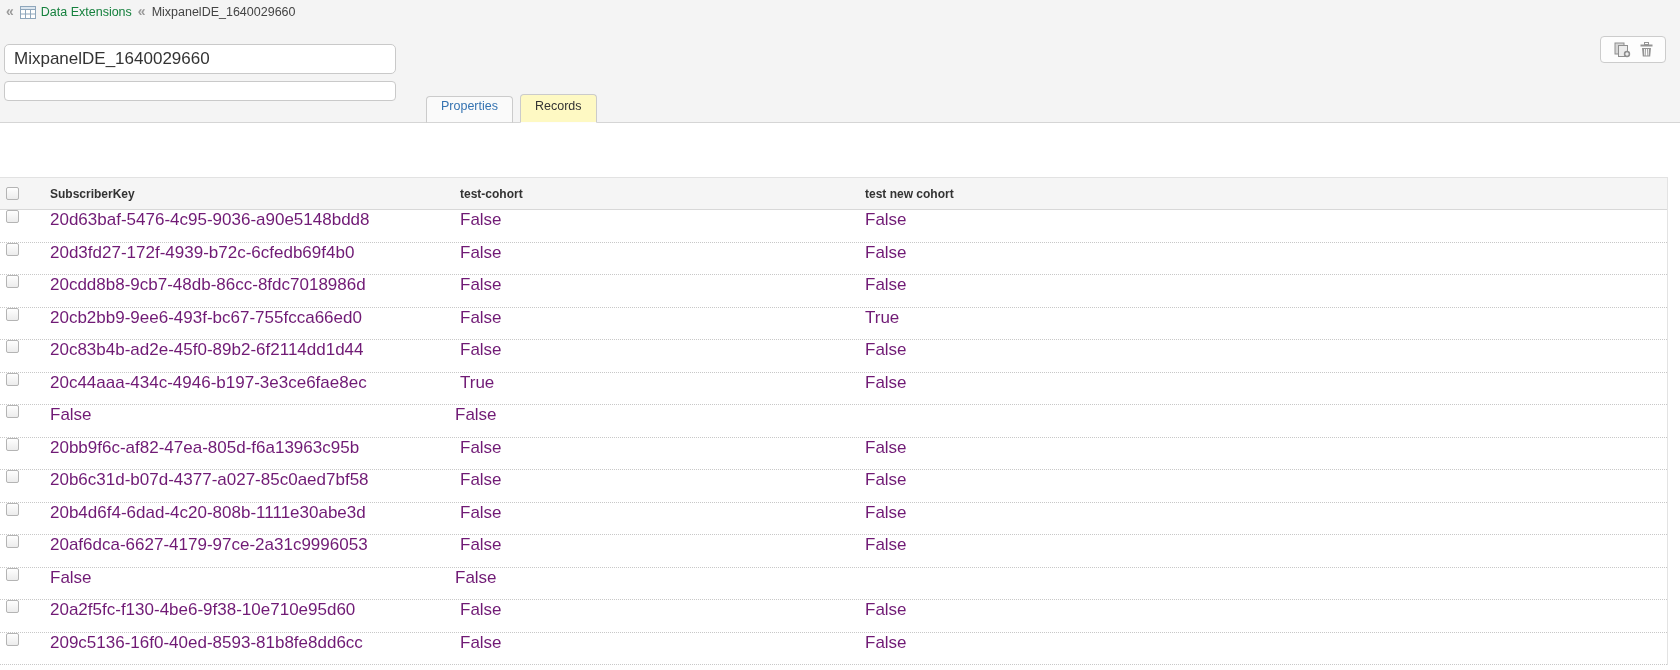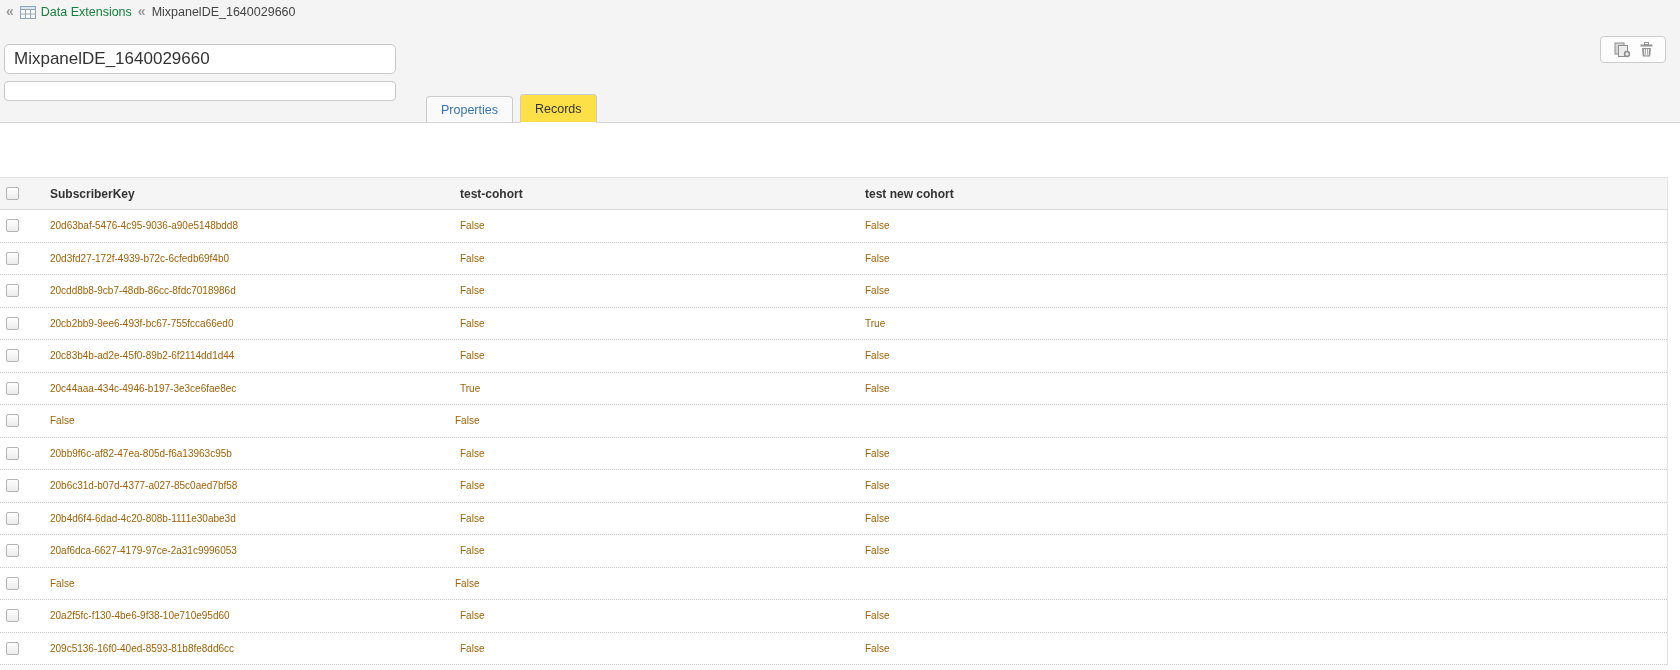--- a/index.html
+++ b/index.html
@@ -39,26 +39,26 @@
   .iconbox {
     position:absolute; top:36px; left:1600px; width:66px; height:27px;
     background:#fdfdfd; border:1px solid #cccccc; border-radius:4px;
     display:flex; align-items:center; justify-content:center; gap:9px;
   }
   .iconbox .ib { display:inline-flex; cursor:pointer; }
 
   
   .tabs { position:absolute; bottom:-1px; left:426px; display:flex; align-items:flex-end; }
   .tab {
-    height:27px; padding:0 14px; display:flex; align-items:center;
+    height:27px; padding:9px 14px; display:flex; align-items:flex-end;
     font-size:12.5px; border:1px solid #cbcbcb; border-radius:4px 4px 0 0; margin-right:7px;
     cursor:pointer;
   }
   .tab.inactive { background:#fafafa; color:#3573b1; border-bottom:1px solid #d5d5d5; }
-  .tab.active   { background:#fde047; color:#333; border-bottom:1px solid #fdfdfd; height:29px; }
+  .tab.active   { background:#fef9c3; color:#333; border-bottom:1px solid #fdfdfd; height:29px; }
 
   
   .toolbar { position:absolute; top:124px; left:0; width:1680px; height:53px; background:#fff; }
 
   .field-select {
     position:absolute; top:131px; left:4px; height:23px; padding:0 8px 0 10px;
     background:linear-gradient(#fdfdfd,#ebebeb); border:1px solid #c2c2c2; border-radius:4px 0 0 4px;
     display:flex; align-items:center; font-size:12px; color:#444; cursor:pointer;
   }
   .field-select .caret { margin-left:7px; font-size:9px; color:#555; }
@@ -110,21 +110,21 @@
     font-size:12px; font-weight:bold; color:#fff; text-shadow:none; line-height:1;
   }
 
   
   .table { position:absolute; top:177px; left:0; width:1668px; border-top:1px solid #e2e2e2; border-right:1px solid #e3e3e3; background:#fff; }
   .thead {
     height:32px; background:#f5f5f5; border-bottom:1px solid #d8d8d8;
     display:flex; align-items:center; font-size:12px; font-weight:bold; color:#333;
   }
   .trow {
-    height:32.5px; display:flex; align-items:center; font-size:10px; color:#a16207;
+    height:32.5px; display:flex; align-items:flex-start; font-size:17px; color:#701a75;
     border-bottom:1px dotted #c8c8c8; background:#fff;
   }
   .c-check { width:50px; padding-left:6px; display:flex; align-items:center; }
   .c-key { width:410px; }
   .c-a { width:405px; }
   .c-b { width:410px; }
   .c-c { flex:1; }
   .cbx {
     display:inline-block; width:13px; height:13px; border:1px solid #b4b4b4; border-radius:2px;
     background:linear-gradient(#fefefe,#ececec); cursor:pointer;

